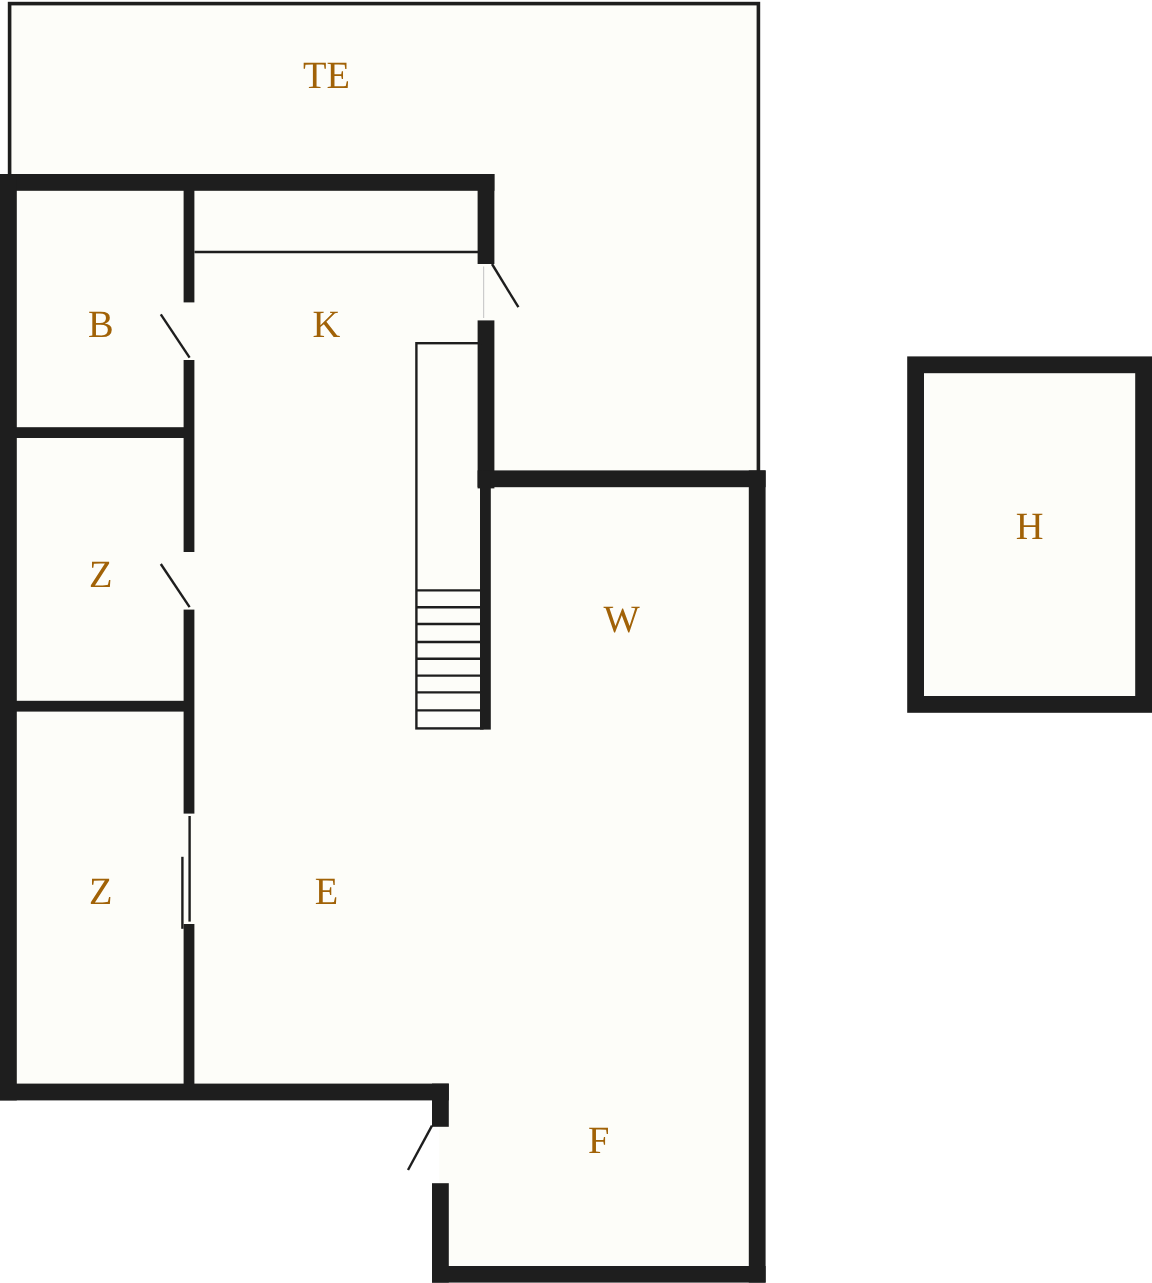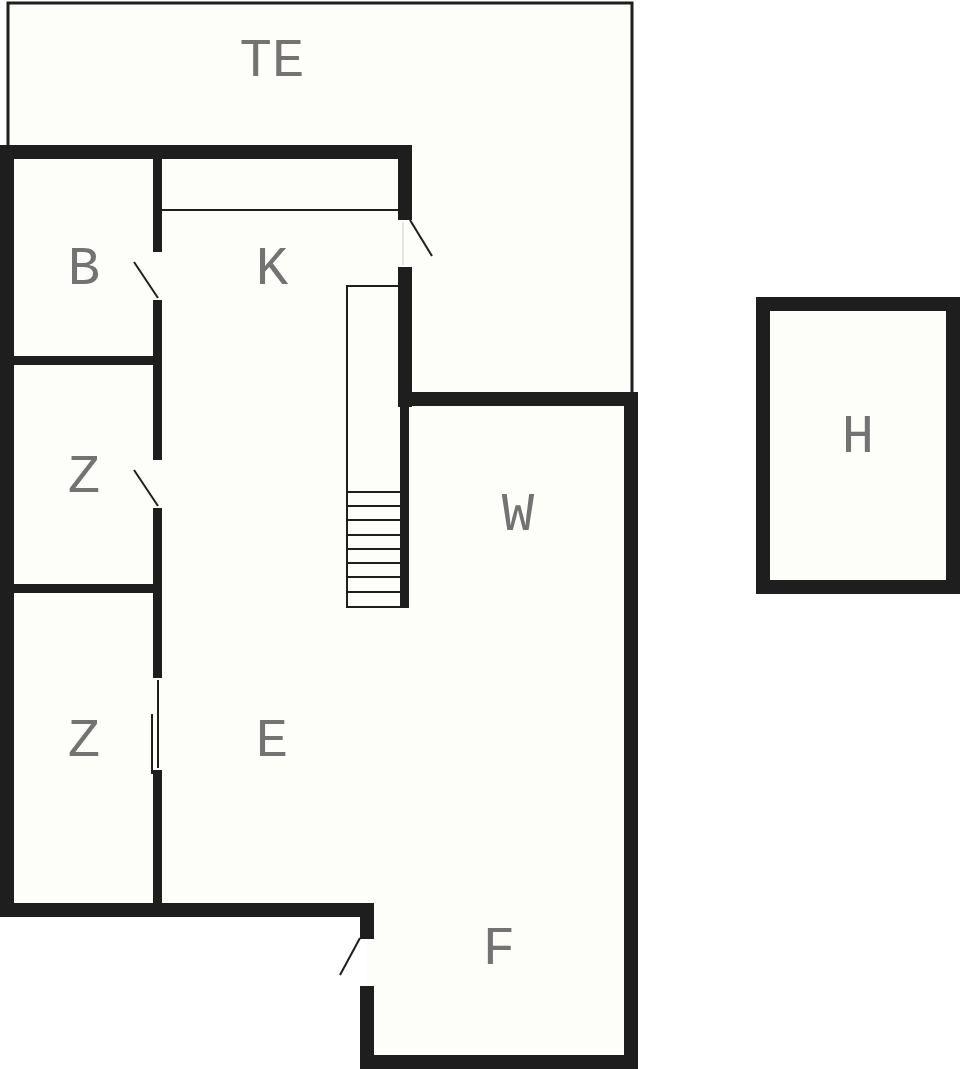--- a/index.html
+++ b/index.html
@@ -1,22 +1,22 @@
 <!DOCTYPE html>
 <html><head>
   <meta charset="utf-8">
   <style>
     html, body { margin: 0; padding: 0; background: #ffffff; }
     body { width: 960px; height: 1069px; position: relative; overflow: hidden; }
     svg { position: absolute; left: 0; top: 0; }
     .room-label {
       position: absolute;
-      font-family: Liberation Mono, monospace;
-      font-size: 54px;
-      color: #737373;
+      font-family: Liberation Serif, serif;
+      font-size: 32px;
+      color: #a16207;
       transform: translate(-50%, -50%);
       line-height: 1;
       white-space: nowrap;
     }
   </style>
 </head>
 <body>
 
 <svg width="960" height="1069" viewBox="0 0 960 1069">
 

